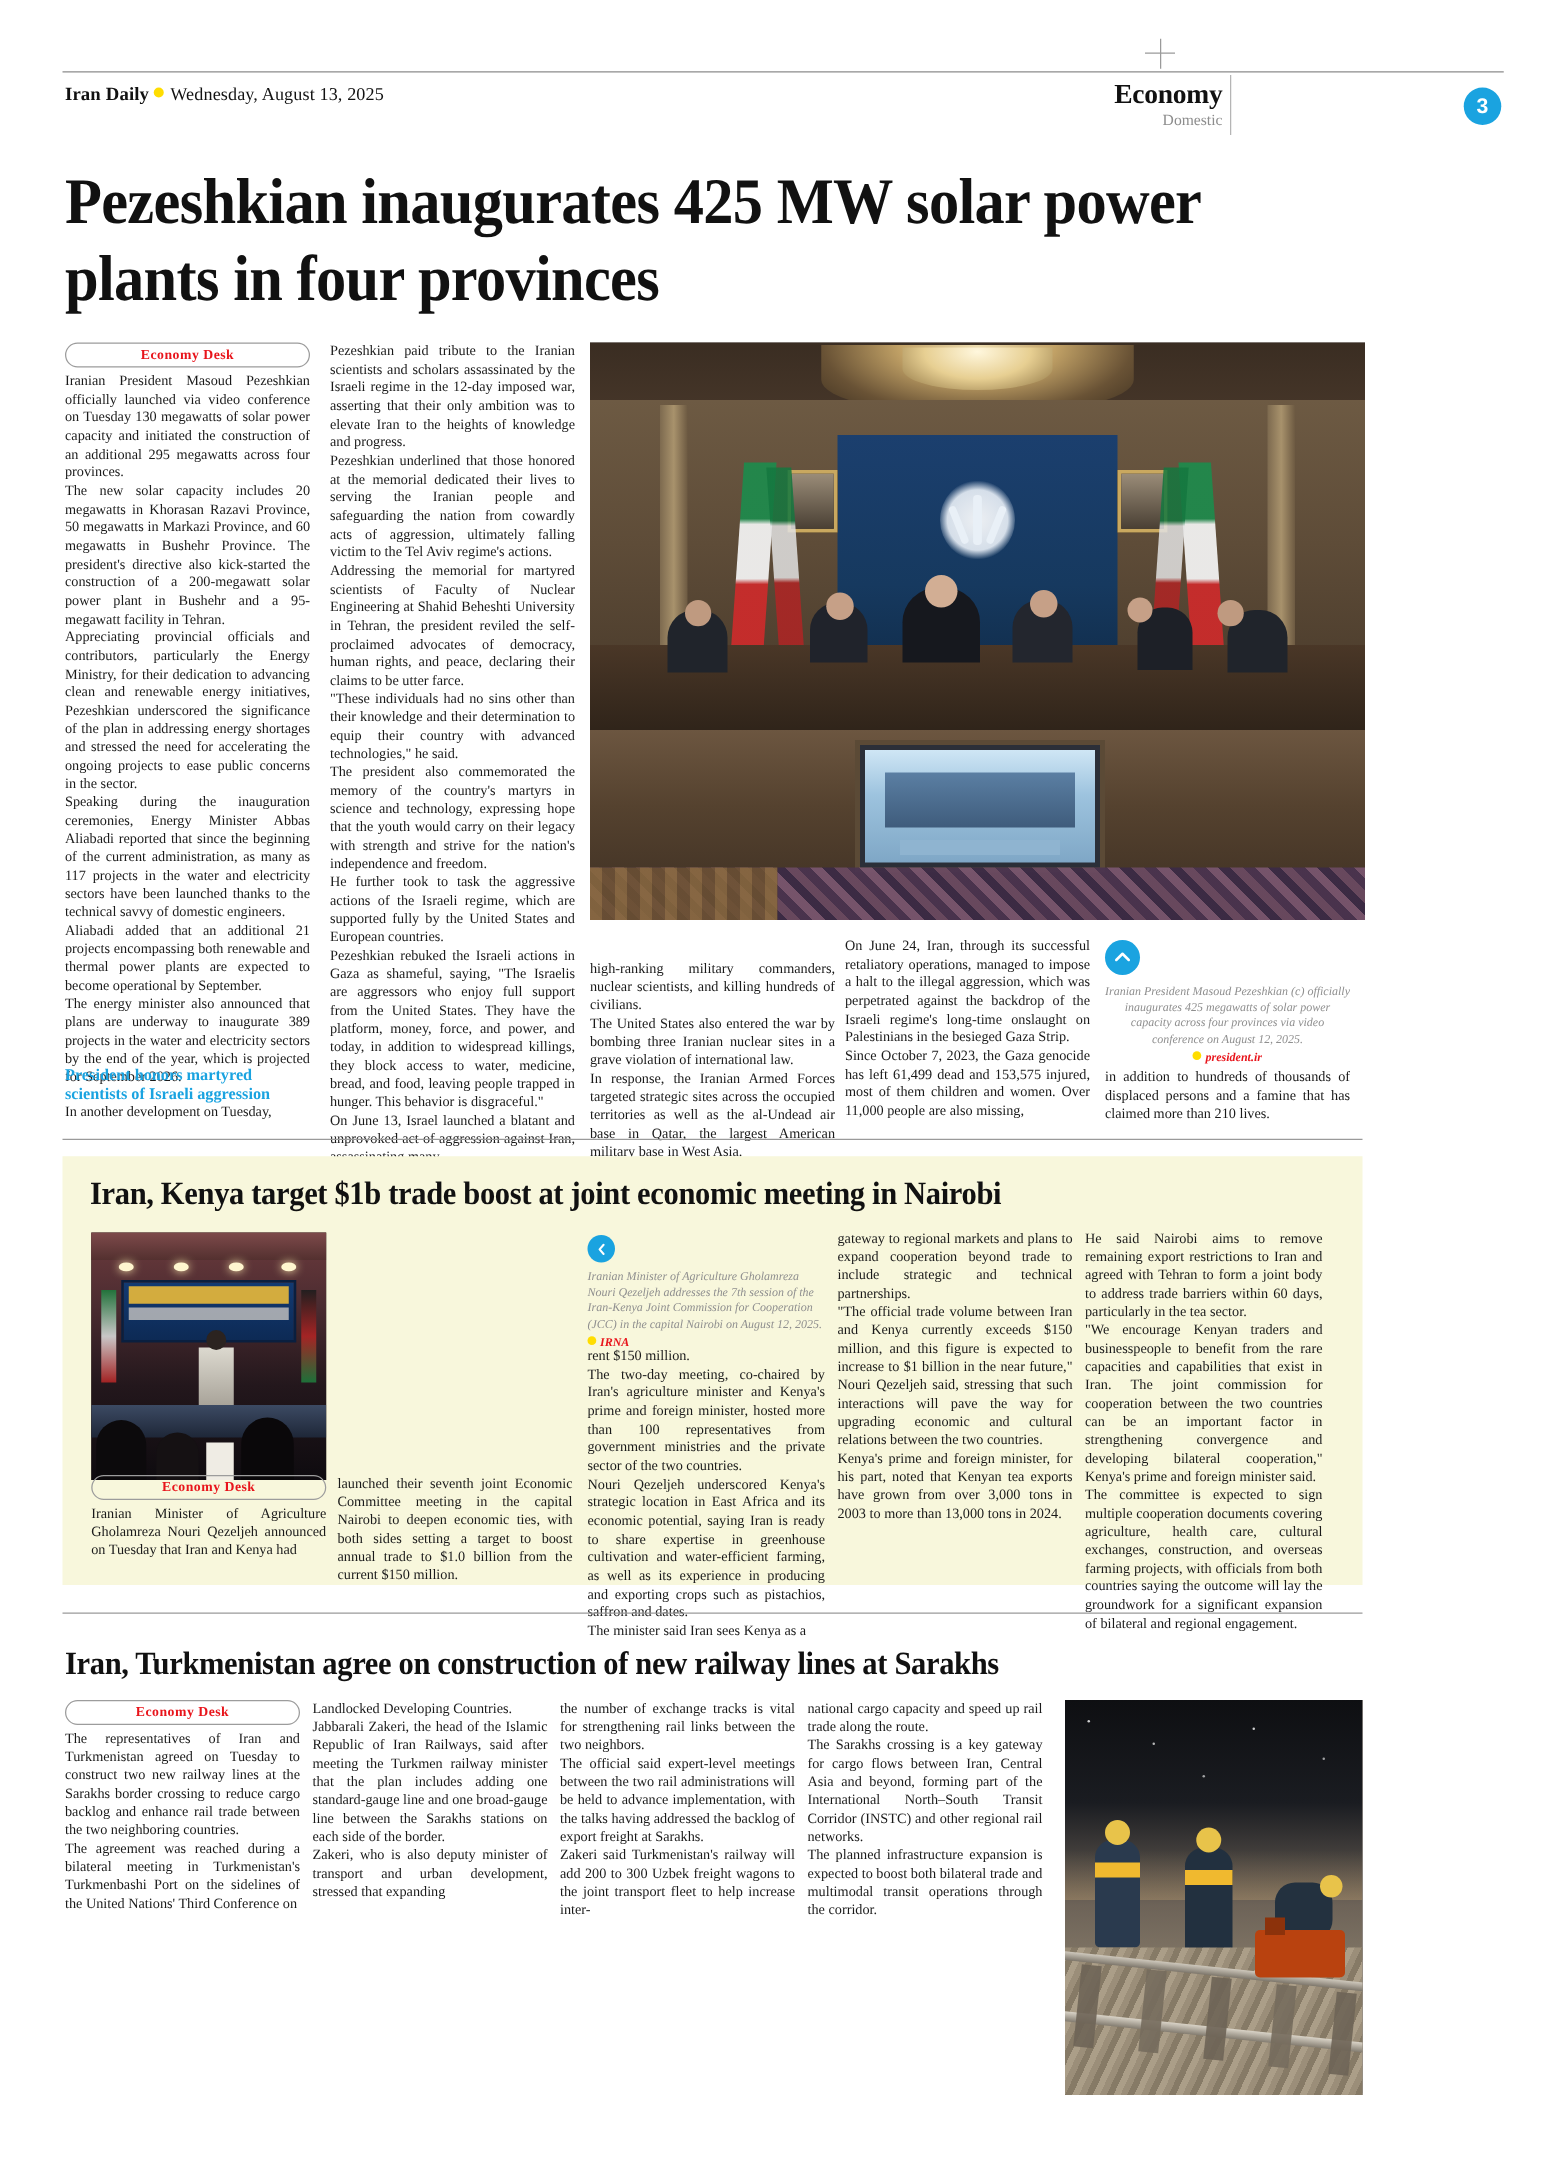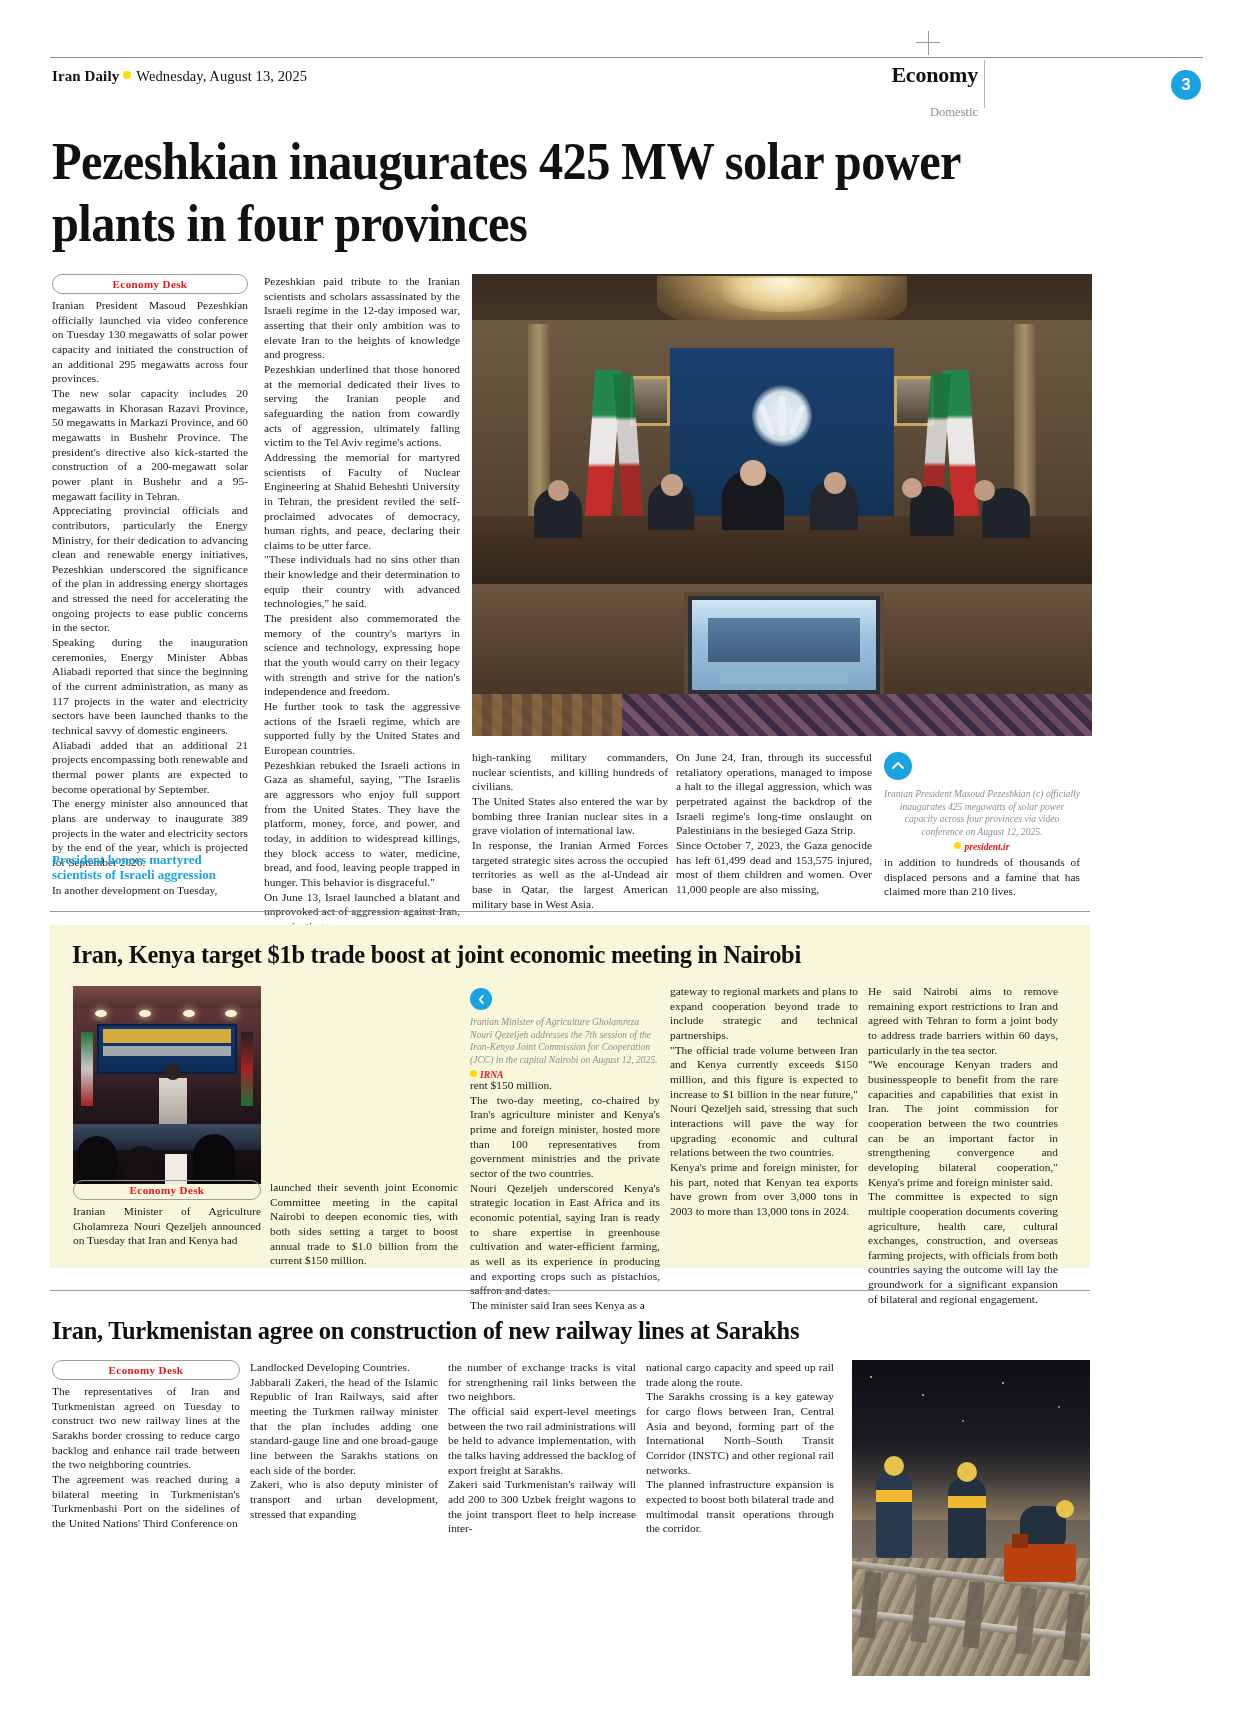--- a/index.html
+++ b/index.html
@@ -28,21 +28,21 @@
   }
   .mh-left .brand { font-weight:bold; font-size:15px; }
   .dot-y {
     display:inline-block; width:8px; height:8px; border-radius:50%;
     background:#ffdd00; margin:0 5px 0 4px; vertical-align:2px;
   }
   .mh-sec {
     position:absolute; right:225px; top:4px; text-align:right;
   }
   .mh-sec .sec-title { font-size:22px; font-weight:bold; letter-spacing:-.2px; }
-  .mh-sec .sec-sub { font-size:12.5px; color:#8d8d8d; margin-top:17px; }
+  .mh-sec .sec-sub { font-size:12.5px; color:#8d8d8d; margin-top:1px; }
   .mh-rule { position:absolute; right:218px; top:2px; width:1px; height:48px; background:#b5b5b5; }
   .pagenum {
     position:absolute; right:2px; top:12px; width:30px; height:30px; border-radius:50%;
     background:#1aa3e0; color:#fff; font-weight:bold; font-size:17px;
     display:flex; align-items:center; justify-content:center;
     font-family:"Liberation Sans", sans-serif;
   }
 
   
   .headline {
@@ -222,21 +222,21 @@
     <div style="position:absolute;left:220px;top:326px;width:184px;height:90px;background:linear-gradient(to bottom,#cfe6f5 0%,#9dc3de 40%,#7fa7c6 100%);"></div>
     <div style="position:absolute;left:236px;top:344px;width:152px;height:44px;background:linear-gradient(to bottom,#5b7fa3,#3f5c7c);"></div>
     <div style="position:absolute;left:248px;top:398px;width:128px;height:12px;background:#8fb4d0;"></div>
 
     <div style="position:absolute;left:0;top:420px;width:100%;height:42px;
          background:repeating-linear-gradient(45deg,#6b4a62 0 7px,#4a3350 7px 14px,#7a5670 14px 21px,#3b2a46 21px 28px);opacity:.92;"></div>
     <div style="position:absolute;left:0;top:420px;width:150px;height:42px;
          background:repeating-linear-gradient(90deg,#8a6a3c 0 10px,#6d5230 10px 20px);opacity:.85;"></div>
   </div>
 
-  <div class="col" style="left:472px;top:750px;width:196px;">
+  <div class="col" style="left:472px;top:768px;width:196px;">
     <p>high-ranking military commanders, nuclear scientists, and killing hundreds of civilians.</p>
     <p>The United States also entered the war by bombing three Iranian nuclear sites in a grave violation of international law.</p>
     <p>In response, the Iranian Armed Forces targeted strategic sites across the occupied territories as well as the al-Undead air base in Qatar, the largest American military base in West Asia.</p>
   </div>
 
   <div class="col" style="left:676px;top:750px;width:196px;">
     <p>On June 24, Iran, through its successful retaliatory operations, managed to impose a halt to the illegal aggression, which was perpetrated against the backdrop of the Israeli regime's long-time onslaught on Palestinians in the besieged Gaza Strip.</p>
     <p>Since October 7, 2023, the Gaza genocide has left 61,499 dead and 153,575 injured, most of them children and women. Over 11,000 people are also missing,</p>
   </div>
 

